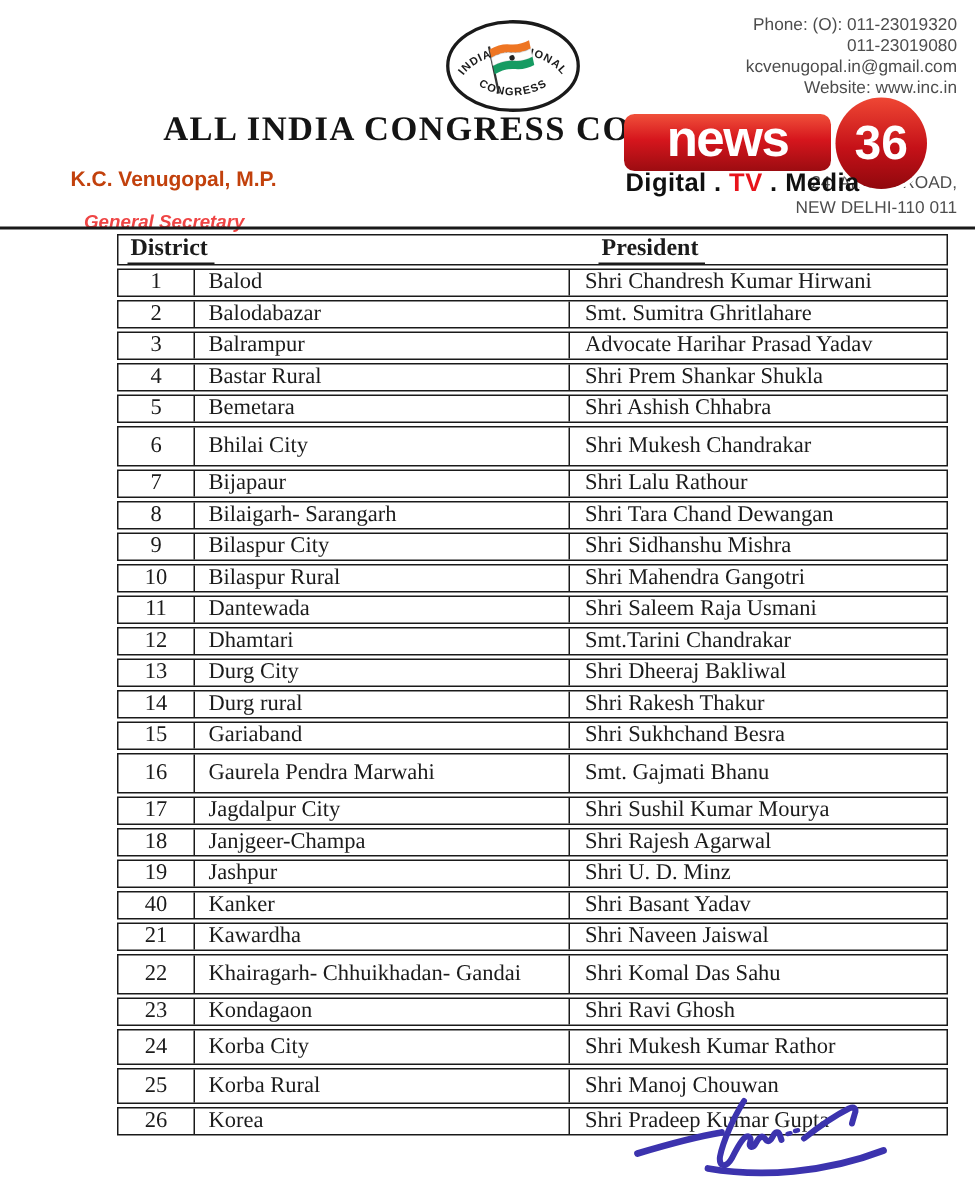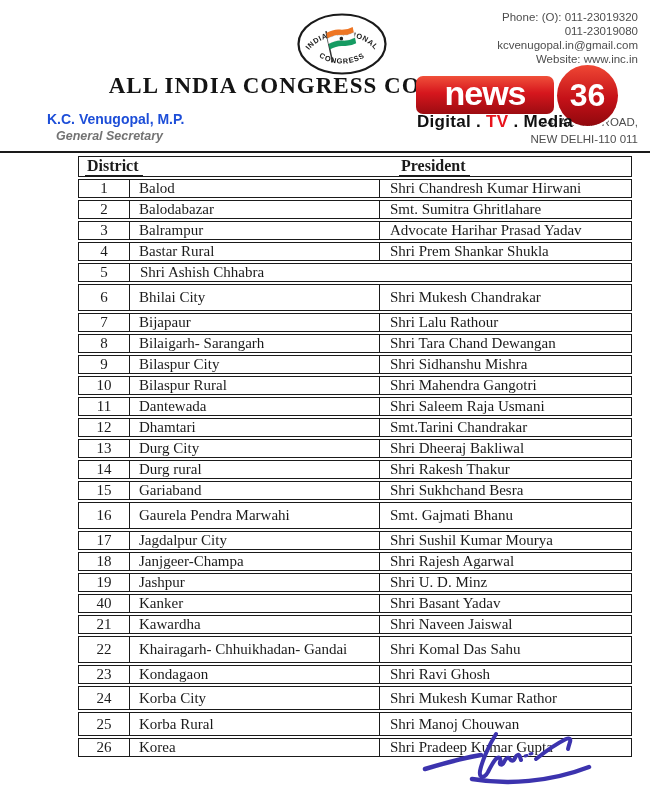--- a/index.html
+++ b/index.html
@@ -7,22 +7,22 @@
         font-family:"Liberation Serif",serif;color:#1b1b1b;}
 
   
   .contact{position:absolute;top:10px;right:12px;text-align:right;
            font-family:"Liberation Sans",sans-serif;font-size:11.5px;line-height:1.22;color:#4d4d4d;}
   .inc-logo{position:absolute;left:296px;top:12px;width:92px;height:64px;}
   .doc-title{position:absolute;left:0;top:73px;width:650px;text-align:center;z-index:1;
              font-family:"Liberation Serif",serif;font-weight:bold;font-size:23px;
              letter-spacing:1px;color:#141414;white-space:nowrap;}
   .signatory{position:absolute;left:47px;top:111px;font-family:"Liberation Sans",sans-serif;}
-  .signatory .name{font-weight:bold;font-size:14px;color:#1d4ed8;}
-  .signatory .desig{font-weight:bold;font-style:italic;font-size:12.5px;color:#737373;margin-left:9px;margin-top:2px;}
+  .signatory .name{font-weight:bold;font-size:14px;color:#c2410c;}
+  .signatory .desig{font-weight:bold;font-style:italic;font-size:12.5px;color:#ef4444;margin-left:9px;margin-top:14px;}
   .address{position:absolute;top:114px;right:12px;text-align:right;
            font-family:"Liberation Sans",sans-serif;font-size:11.5px;line-height:1.5;color:#4d4d4d;}
   .rule{position:absolute;left:0;top:151px;width:650px;height:2px;background:#1a1a1a;}
 
   
   .news36{position:absolute;left:416px;top:64px;width:226px;height:70px;z-index:5;}
   .n36-rect{position:absolute;left:0;top:12px;width:138px;height:38px;border-radius:7px;
             background:linear-gradient(180deg,#f0503a 0%,#d6161d 45%,#9c0c11 100%);
             color:#fff;font-family:"Liberation Sans",sans-serif;font-weight:bold;
             font-size:34px;line-height:35px;text-align:center;letter-spacing:-1px;}
@@ -130,20 +130,21 @@
           <div class="c-district">Balrampur</div>
           <div class="c-pres">Advocate Harihar Prasad Yadav</div>
         </div>
         <div class="row">
           <div class="c-num">4</div>
           <div class="c-district">Bastar Rural</div>
           <div class="c-pres">Shri Prem Shankar Shukla</div>
         </div>
         <div class="row">
           <div class="c-num">5</div>
+          <div class="c-district">Bemetara</div>
           <div class="c-pres">Shri Ashish Chhabra</div>
         </div>
         <div class="row tall">
           <div class="c-num">6</div>
           <div class="c-district">Bhilai City</div>
           <div class="c-pres">Shri Mukesh Chandrakar</div>
         </div>
         <div class="row">
           <div class="c-num">7</div>
           <div class="c-district">Bijapaur</div>

